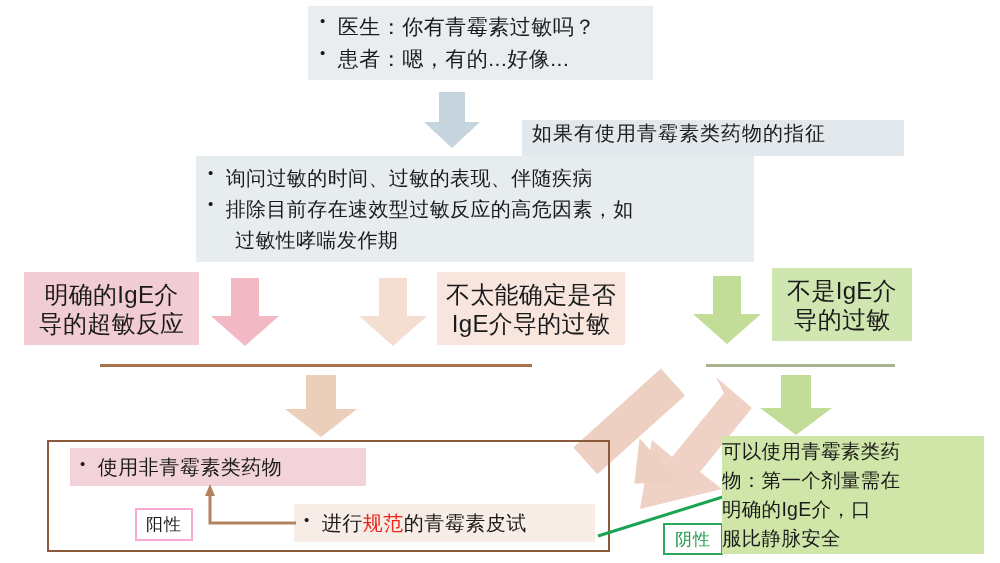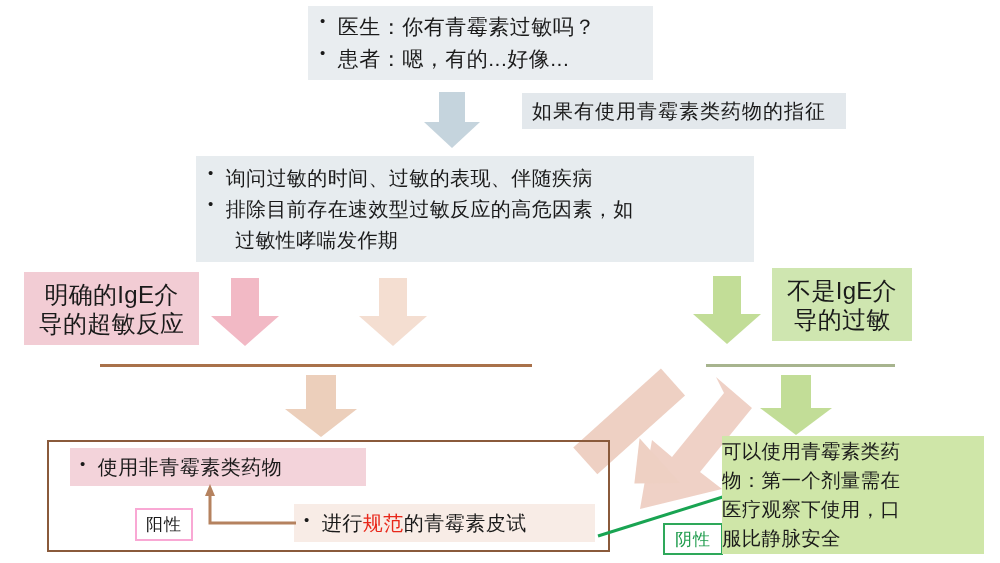--- a/index.html
+++ b/index.html
@@ -48,26 +48,26 @@
   #dialog-box {
     left: 308px; top: 6px; width: 345px; height: 74px;
     background: #e9edf0;
     padding: 8px 14px 8px 12px;
     font-size: 21px;
     line-height: 32px;
     letter-spacing: 0.5px;
   }
   
   #indication-box {
-    left: 522px; top: 93px; width: 324px; height: 36px;
+    left: 522px; top: 120px; width: 382px; height: 36px;
     background: #e3e8ec;
     font-size: 20px;
     padding-left: 10px;
     letter-spacing: 1px;
-    justify-content: center;
+    justify-content: flex-start;
   }
   
   #assessment-box {
     left: 196px; top: 156px; width: 558px; height: 106px;
     background: #e7ecef;
     padding: 9px 10px 9px 12px;
     font-size: 20px;
     line-height: 31px;
     letter-spacing: 0.4px;
   }
@@ -222,20 +222,24 @@
   <div class="blockarrow-down" style="left:211px; top:278px; width:68px; height:68px;">
     <div class="shaft" style="width:28px; height:38px; background:#f2b9c5;"></div>
     <div class="head" style="border-left-width:34px; border-right-width:34px; border-top-width:30px; border-top-color:#f2b9c5;"></div>
   </div>
 
   <div class="blockarrow-down" style="left:359px; top:278px; width:68px; height:68px;">
     <div class="shaft" style="width:28px; height:38px; background:#f4ded1;"></div>
     <div class="head" style="border-left-width:34px; border-right-width:34px; border-top-width:30px; border-top-color:#f4ded1;"></div>
   </div>
 
+  <div class="txtbox branch" id="branch-uncertain">
+    <div>不太能确定是否</div>
+    <div>IgE介导的过敏</div>
+  </div>
 
   <div class="blockarrow-down" style="left:693px; top:276px; width:68px; height:68px;">
     <div class="shaft" style="width:28px; height:38px; background:#c2dd97;"></div>
     <div class="head" style="border-left-width:34px; border-right-width:34px; border-top-width:30px; border-top-color:#c2dd97;"></div>
   </div>
 
   <div class="txtbox branch" id="branch-not-ige">
     <div>不是IgE介</div>
     <div>导的过敏</div>
   </div>
@@ -296,17 +300,17 @@
     </g>
     <g>
       <path d="M 598 536 L 745 490" stroke="#19a452" stroke-width="3" fill="none"></path>
       <polygon points="756,486 740,484 744,497" fill="#19a452"></polygon>
     </g>
   </svg>
 
   <div class="txtbox" id="penicillin-ok-box">
     <div>可以使用青霉素类药</div>
     <div>物：第一个剂量需在</div>
-    <div>医疗观察下使用，口</div>
+    <div>明确的IgE介，口</div>
     <div>服比静脉安全</div>
   </div>
 
 </div>
 
 </body></html>

